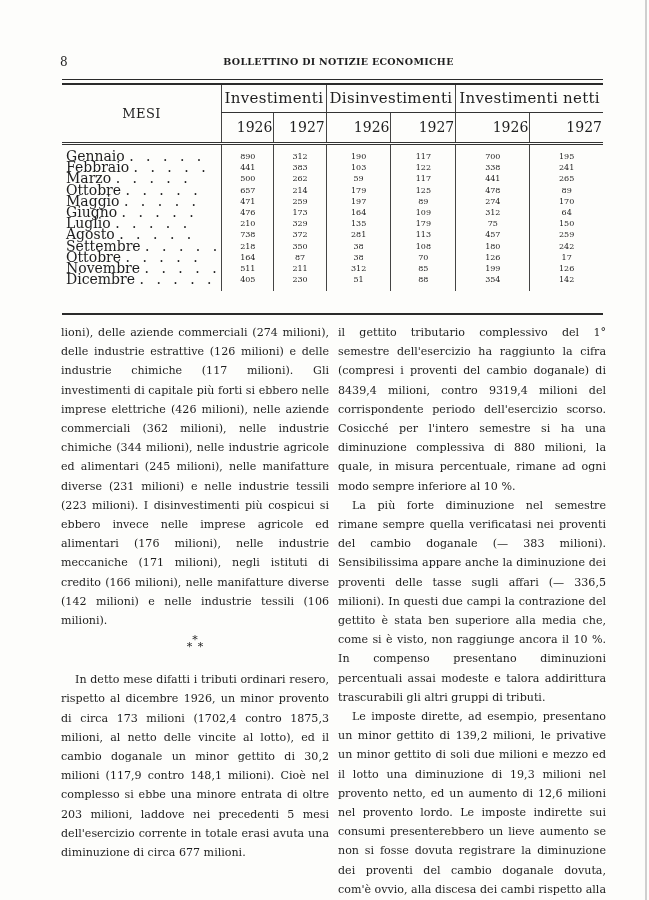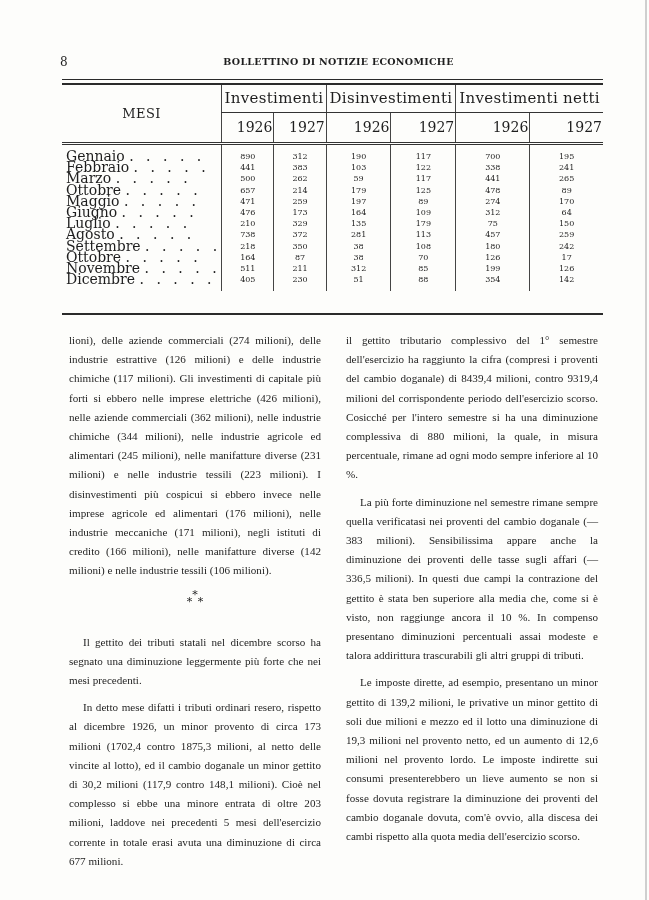--- a/index.html
+++ b/index.html
@@ -21,21 +21,21 @@
   .h-mesi { text-align:center; font-size:13px; letter-spacing:0.5px; width:106px; }
   .vl { border-left:1px solid #444; }
   .hdr-bottom th { border-bottom:3px double #333; }
   td { padding:0; }
   td.month { padding-left:4px; white-space:nowrap; font-size:14px; }
   td.month .dots { letter-spacing:4px; }
   td.num { text-align:center; }
   tr.first td { padding-top:6px; }
   tr.last td { padding-bottom:6px; }
   .col { position:absolute; top:323px; width:268px; font-size:11.1px; line-height:19.2px; text-align:justify; }
-  .col p { margin:8px;font-family:Liberation Serif, serif; }
+  .col p { margin:0; }
   .col p.ind { text-indent:14px; }
   .left { left:61px; }
   .right { left:338px; }
   .stars { text-align:center; height:36px; line-height:18px; font-size:11px; margin-top:4px; }
   .stars span { display:inline-block; }
 </style>
 </head>
 <body>
 
 <div class="edge"></div>
@@ -173,21 +173,20 @@
       </tr>
     </tbody>
 </table>
 <div class="rule" style="top:313px; height:2px;"></div>
 
 <div class="col left">
   <p>lioni), delle aziende commerciali (274 milioni), delle industrie estrattive (126 milioni) e delle industrie chimiche (117 milioni). Gli investimenti di capitale più forti si ebbero nelle imprese elettriche (426 milioni), nelle aziende commerciali (362 milioni), nelle industrie chimiche (344 milioni), nelle industrie agricole ed alimentari (245 milioni), nelle manifatture diverse (231 milioni) e nelle industrie tessili (223 milioni). I disinvestimenti più cospicui si ebbero invece nelle imprese agricole ed alimentari (176 milioni), nelle industrie meccaniche (171 milioni), negli istituti di credito (166 milioni), nelle manifatture diverse (142 milioni) e nelle industrie tessili (106 milioni).</p>
   <div class="stars">
     <span style="position:relative; top:4px;">*</span><span style="position:relative; top:-3px;">*</span><span style="position:relative; top:4px;">*</span>
   </div>
-  <p class="ind">Il gettito dei tributi statali nel dicembre scorso ha segnato una diminuzione leggermente più forte che nei mesi precedenti.</p>
   <p class="ind">In detto mese difatti i tributi ordinari resero, rispetto al dicembre 1926, un minor provento di circa 173 milioni (1702,4 contro 1875,3 milioni, al netto delle vincite al lotto), ed il cambio doganale un minor gettito di 30,2 milioni (117,9 contro 148,1 milioni). Cioè nel complesso si ebbe una minore entrata di oltre 203 milioni, laddove nei precedenti 5 mesi dell'esercizio corrente in totale erasi avuta una diminuzione di circa 677 milioni.</p>
 
 </div>
 
 <div class="col right">
   <p>il gettito tributario complessivo del 1° semestre dell'esercizio ha raggiunto la cifra (compresi i proventi del cambio doganale) di 8439,4 milioni, contro 9319,4 milioni del corrispondente periodo dell'esercizio scorso. Cosicché per l'intero semestre si ha una diminuzione complessiva di 880 milioni, la quale, in misura percentuale, rimane ad ogni modo sempre inferiore al 10 %.</p>
   <p class="ind">La più forte diminuzione nel semestre rimane sempre quella verificatasi nei proventi del cambio doganale (— 383 milioni). Sensibilissima appare anche la diminuzione dei proventi delle tasse sugli affari (— 336,5 milioni). In questi due campi la contrazione del gettito è stata ben superiore alla media che, come si è visto, non raggiunge ancora il 10 %. In compenso presentano diminuzioni percentuali assai modeste e talora addirittura trascurabili gli altri gruppi di tributi.</p>
   <p class="ind">Le imposte dirette, ad esempio, presentano un minor gettito di 139,2 milioni, le privative un minor gettito di soli due milioni e mezzo ed il lotto una diminuzione di 19,3 milioni nel provento netto, ed un aumento di 12,6 milioni nel provento lordo. Le imposte indirette sui consumi presenterebbero un lieve aumento se non si fosse dovuta registrare la diminuzione dei proventi del cambio doganale dovuta, com'è ovvio, alla discesa dei cambi rispetto alla quota media dell'esercizio scorso.</p>
 </div>
 

